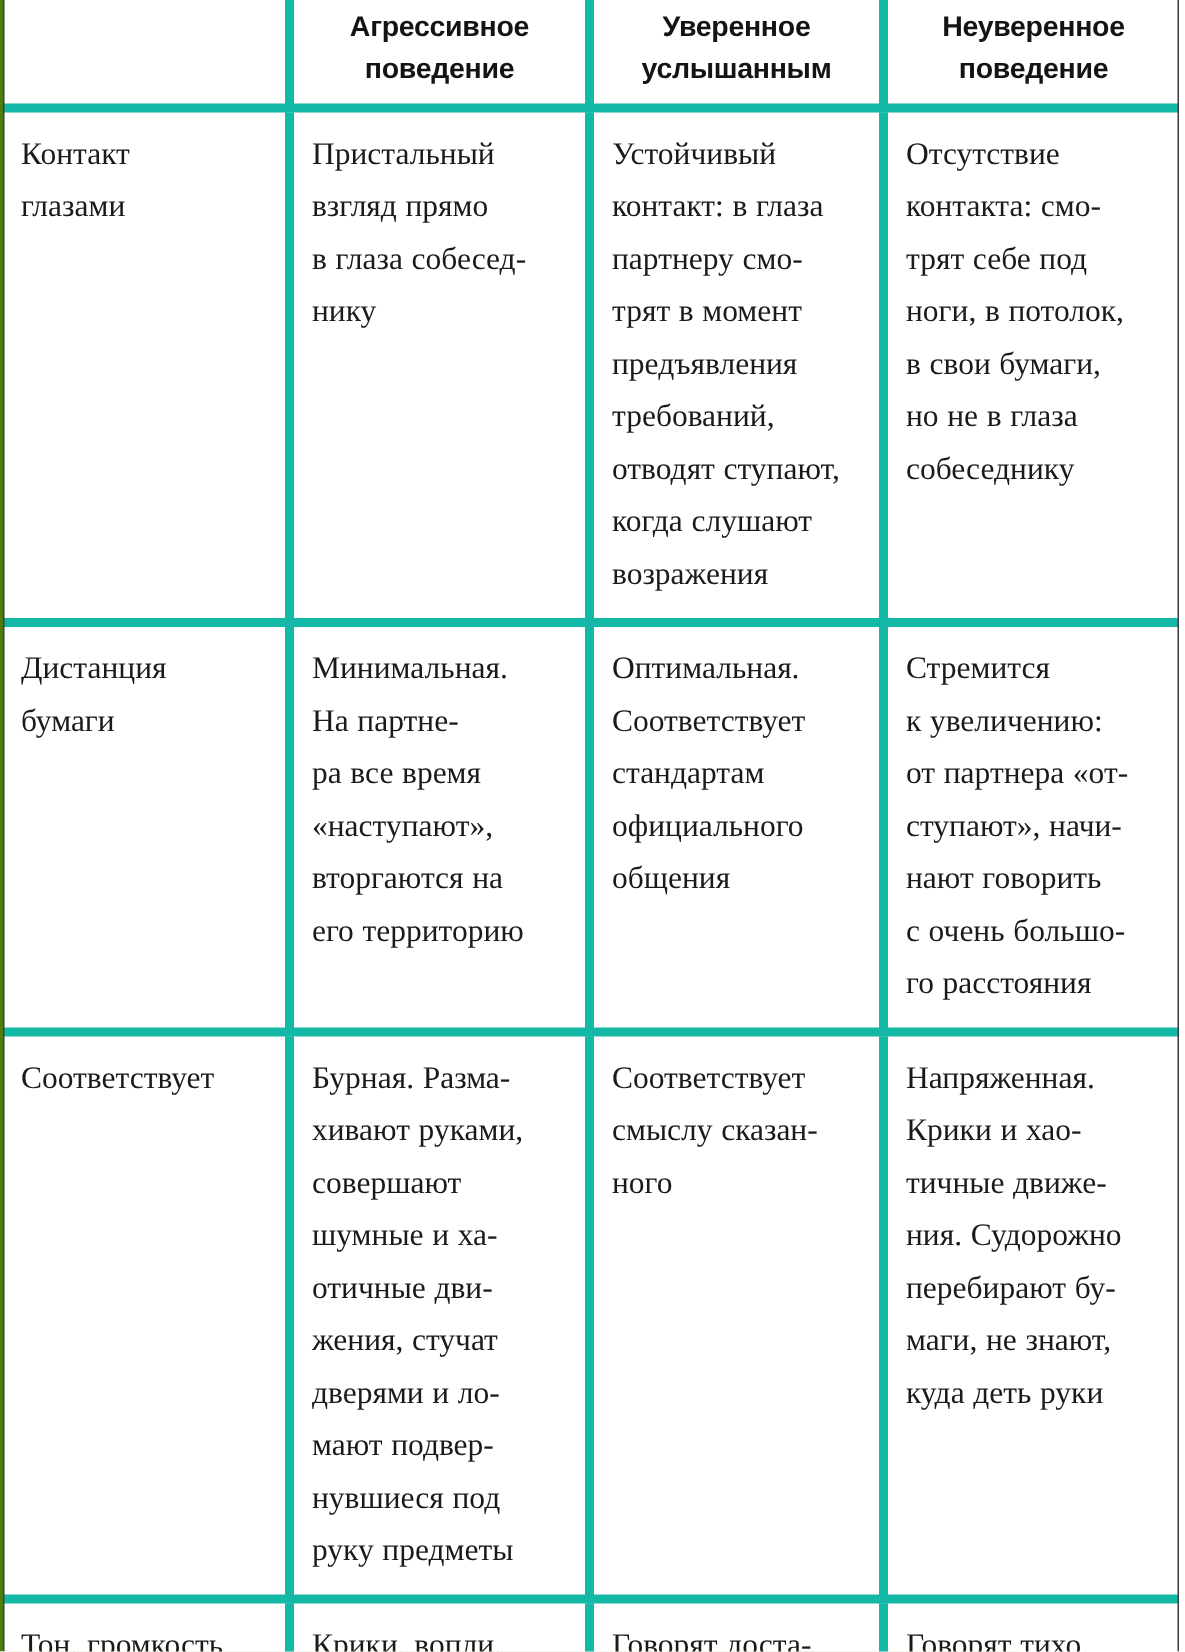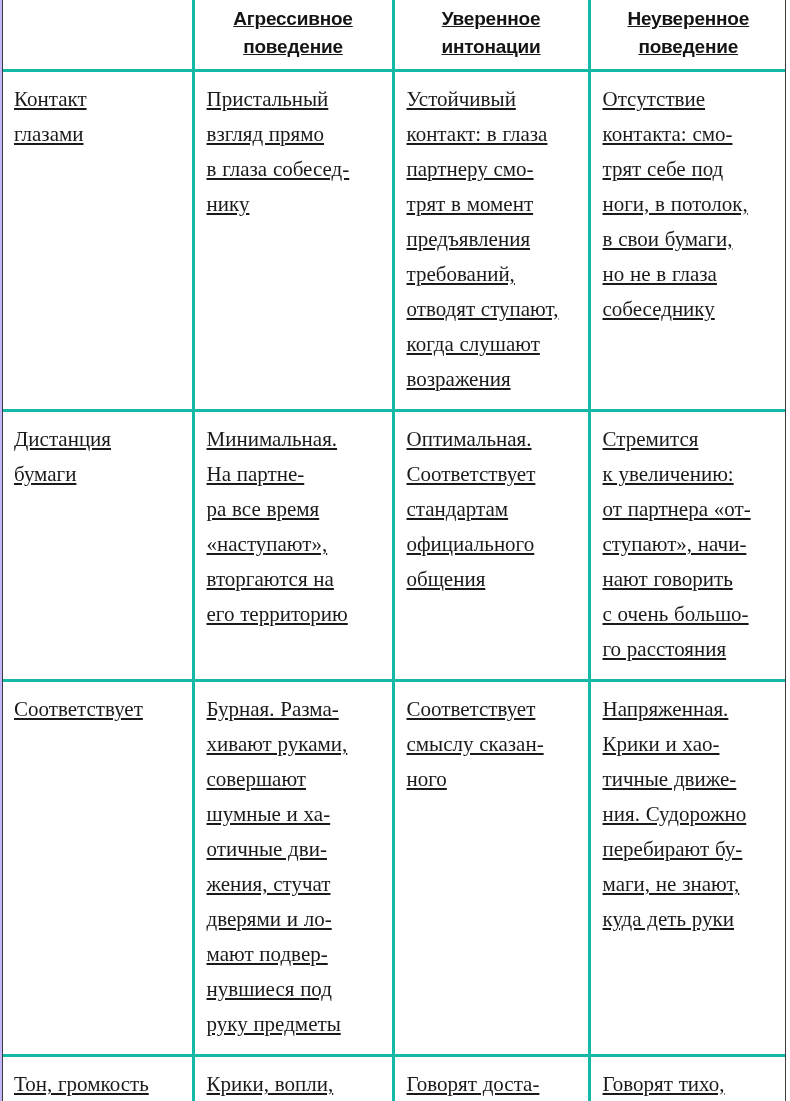--- a/index.html
+++ b/index.html
@@ -14,40 +14,39 @@
     overflow: hidden;
     font-family: "Liberation Serif", "DejaVu Serif", serif;
     color: #1a1a1a;
   }
 
   .page {
     position: relative;
     width: 680px;
     height: 1101px;
     box-sizing: border-box;
-    background: #c4b5fd;
-    text-decoration: underline;
+    background: #4d7c0f;
   }
 
   table.behavior-table {
     border-collapse: collapse;
     table-layout: fixed;
     width: 784px;
     margin: 0 0 0 2px;
     background: #ffffff;
   }
 
   table.behavior-table col.c0 { width: 191px; }
   table.behavior-table col.c1 { width: 200px; }
   table.behavior-table col.c2 { width: 196px; }
   table.behavior-table col.c3 { width: 197px; }
 
   table.behavior-table th,
   table.behavior-table td {
-    border: 3px solid #14b8a6;
+    border: 6px solid #14b8a6;
     vertical-align: top;
     background: #ffffff;
   }
 
   
   thead th {
     font-family: "Liberation Sans", "DejaVu Sans", sans-serif;
     font-weight: bold;
     font-size: 19px;
     line-height: 28px;
@@ -131,21 +130,21 @@
       <tr>
         <th class="corner-cell">
           <span class="cell-lines"></span>
         </th>
         <th class="head-cell">
           <span class="cell-lines">Агрессивное
 поведение</span>
         </th>
         <th class="head-cell">
           <span class="cell-lines">Уверенное
-интонации</span>
+услышанным</span>
         </th>
         <th class="head-cell last">
           <span class="cell-lines">Неуверенное
 поведение</span>
         </th>
       </tr>
     </thead>
     <tbody>
       <tr class="r1">
         <td class="rowlabel">

